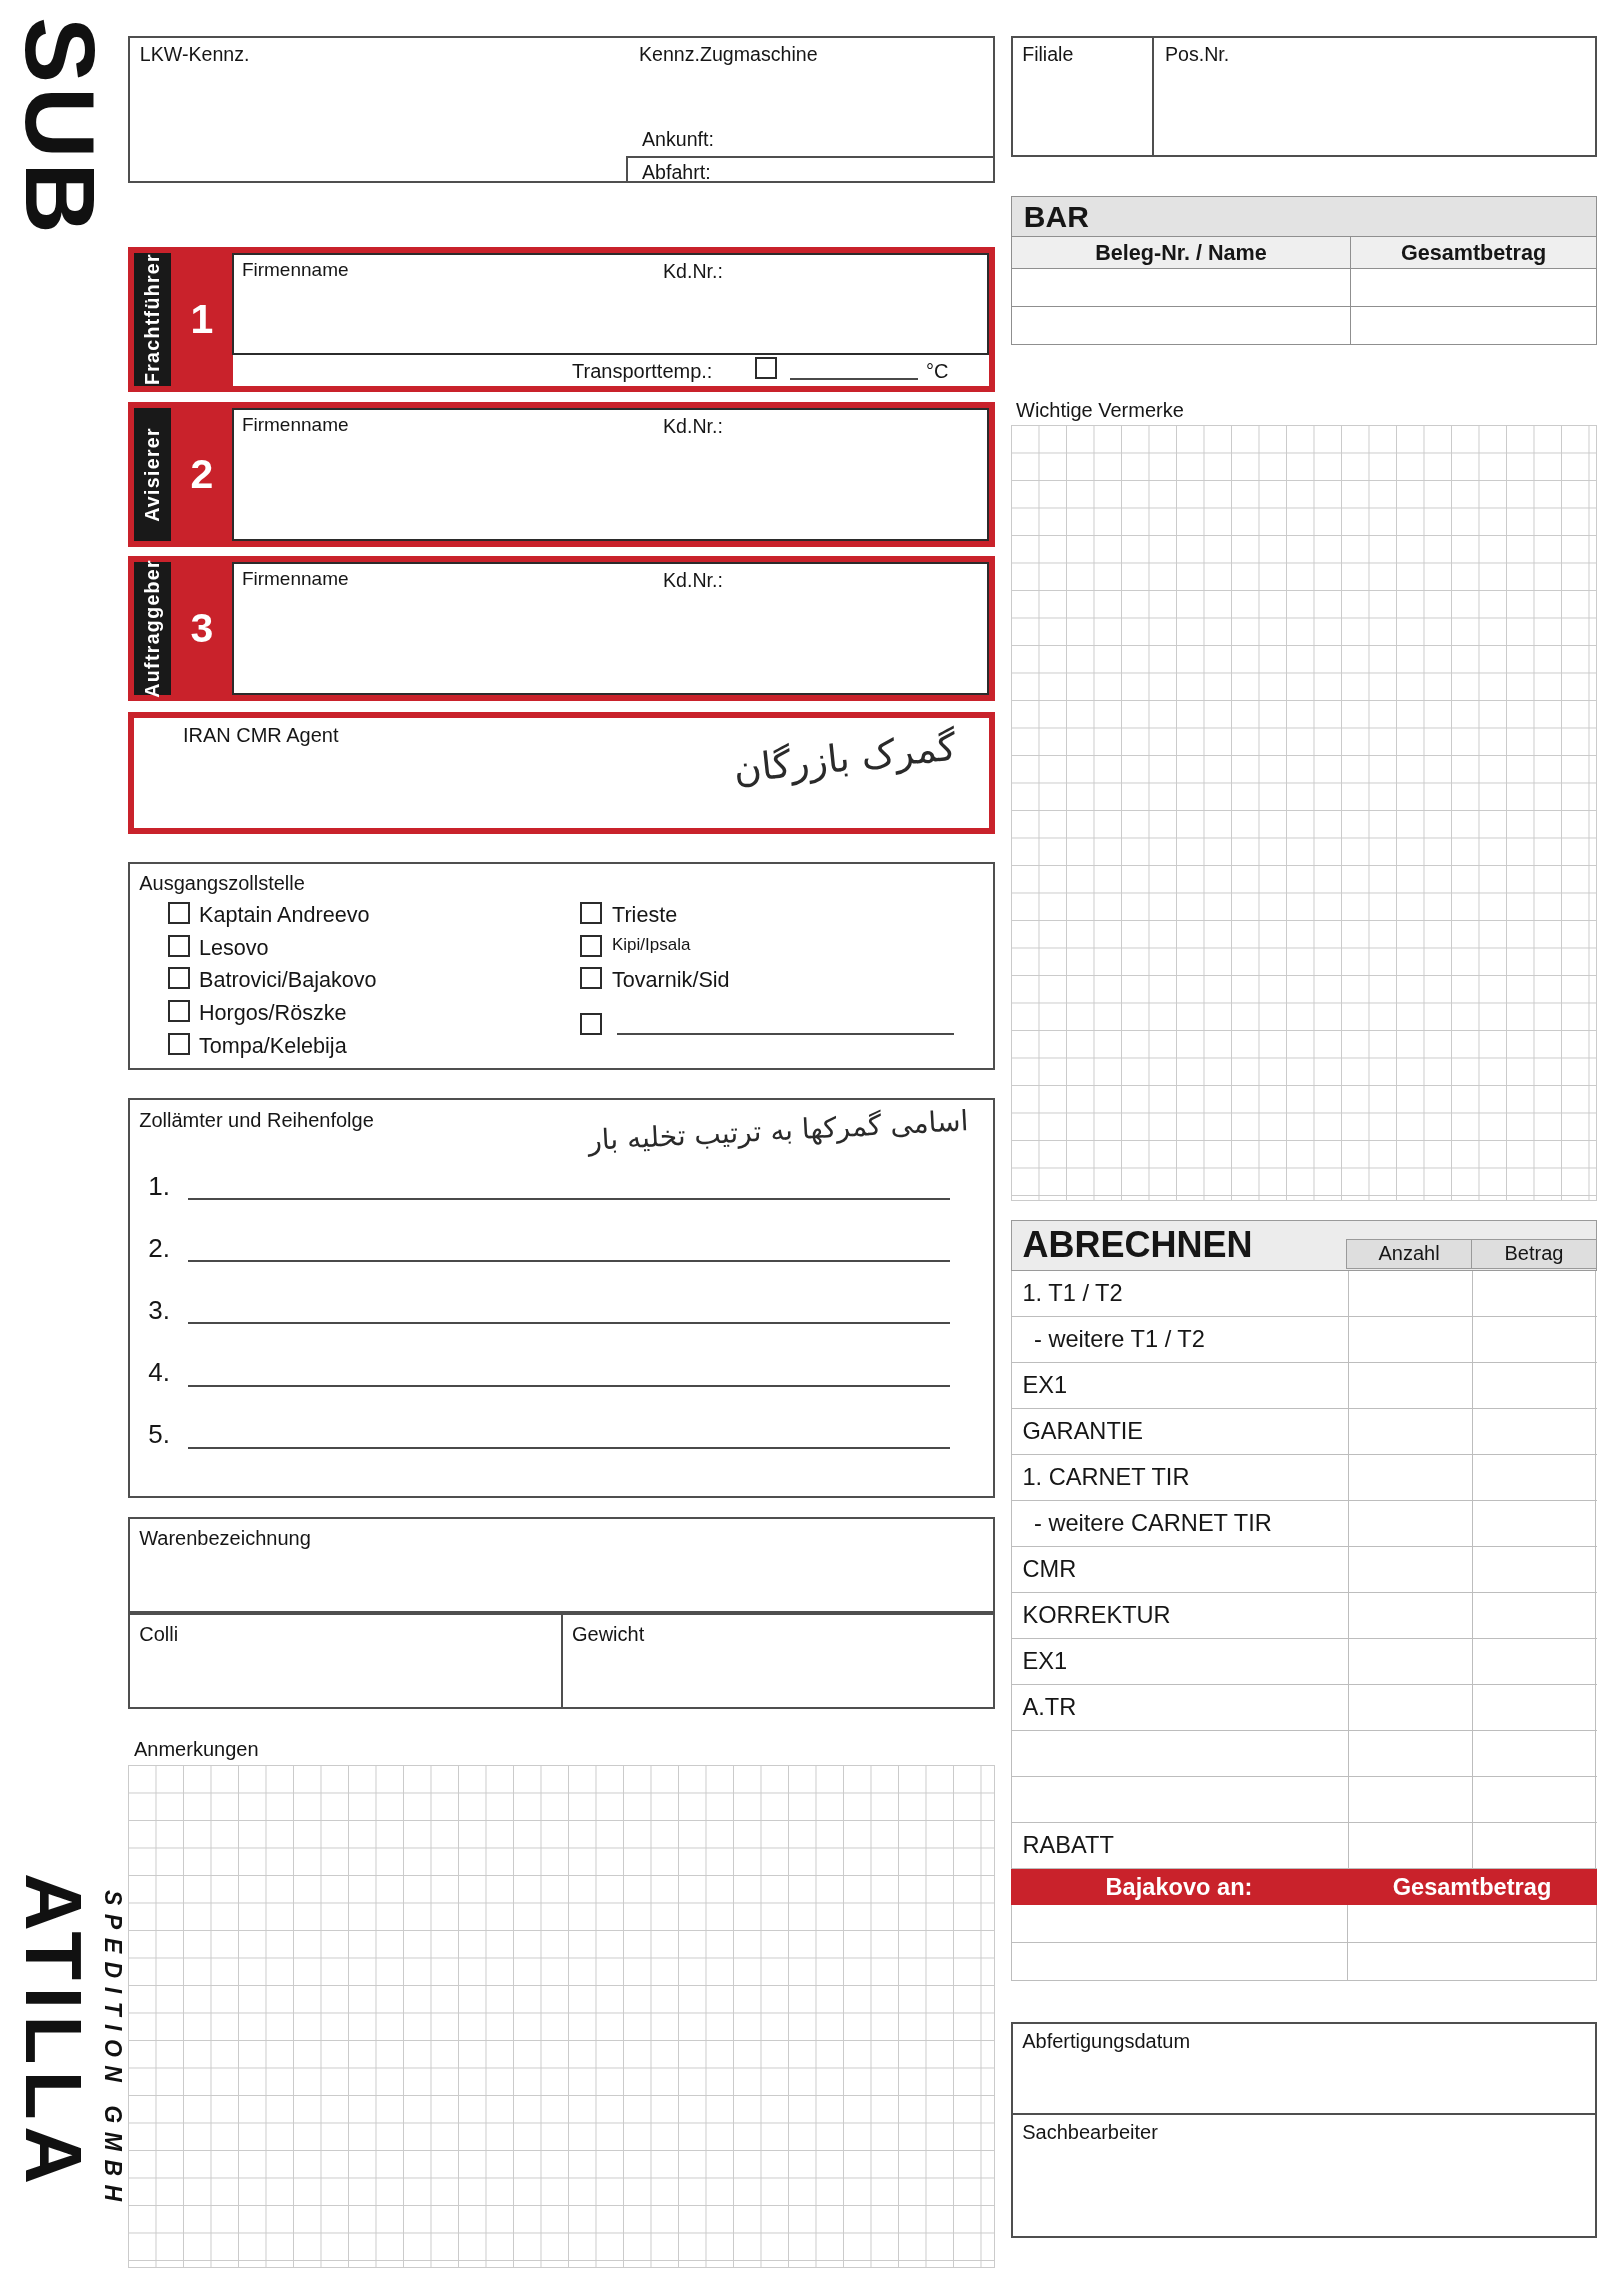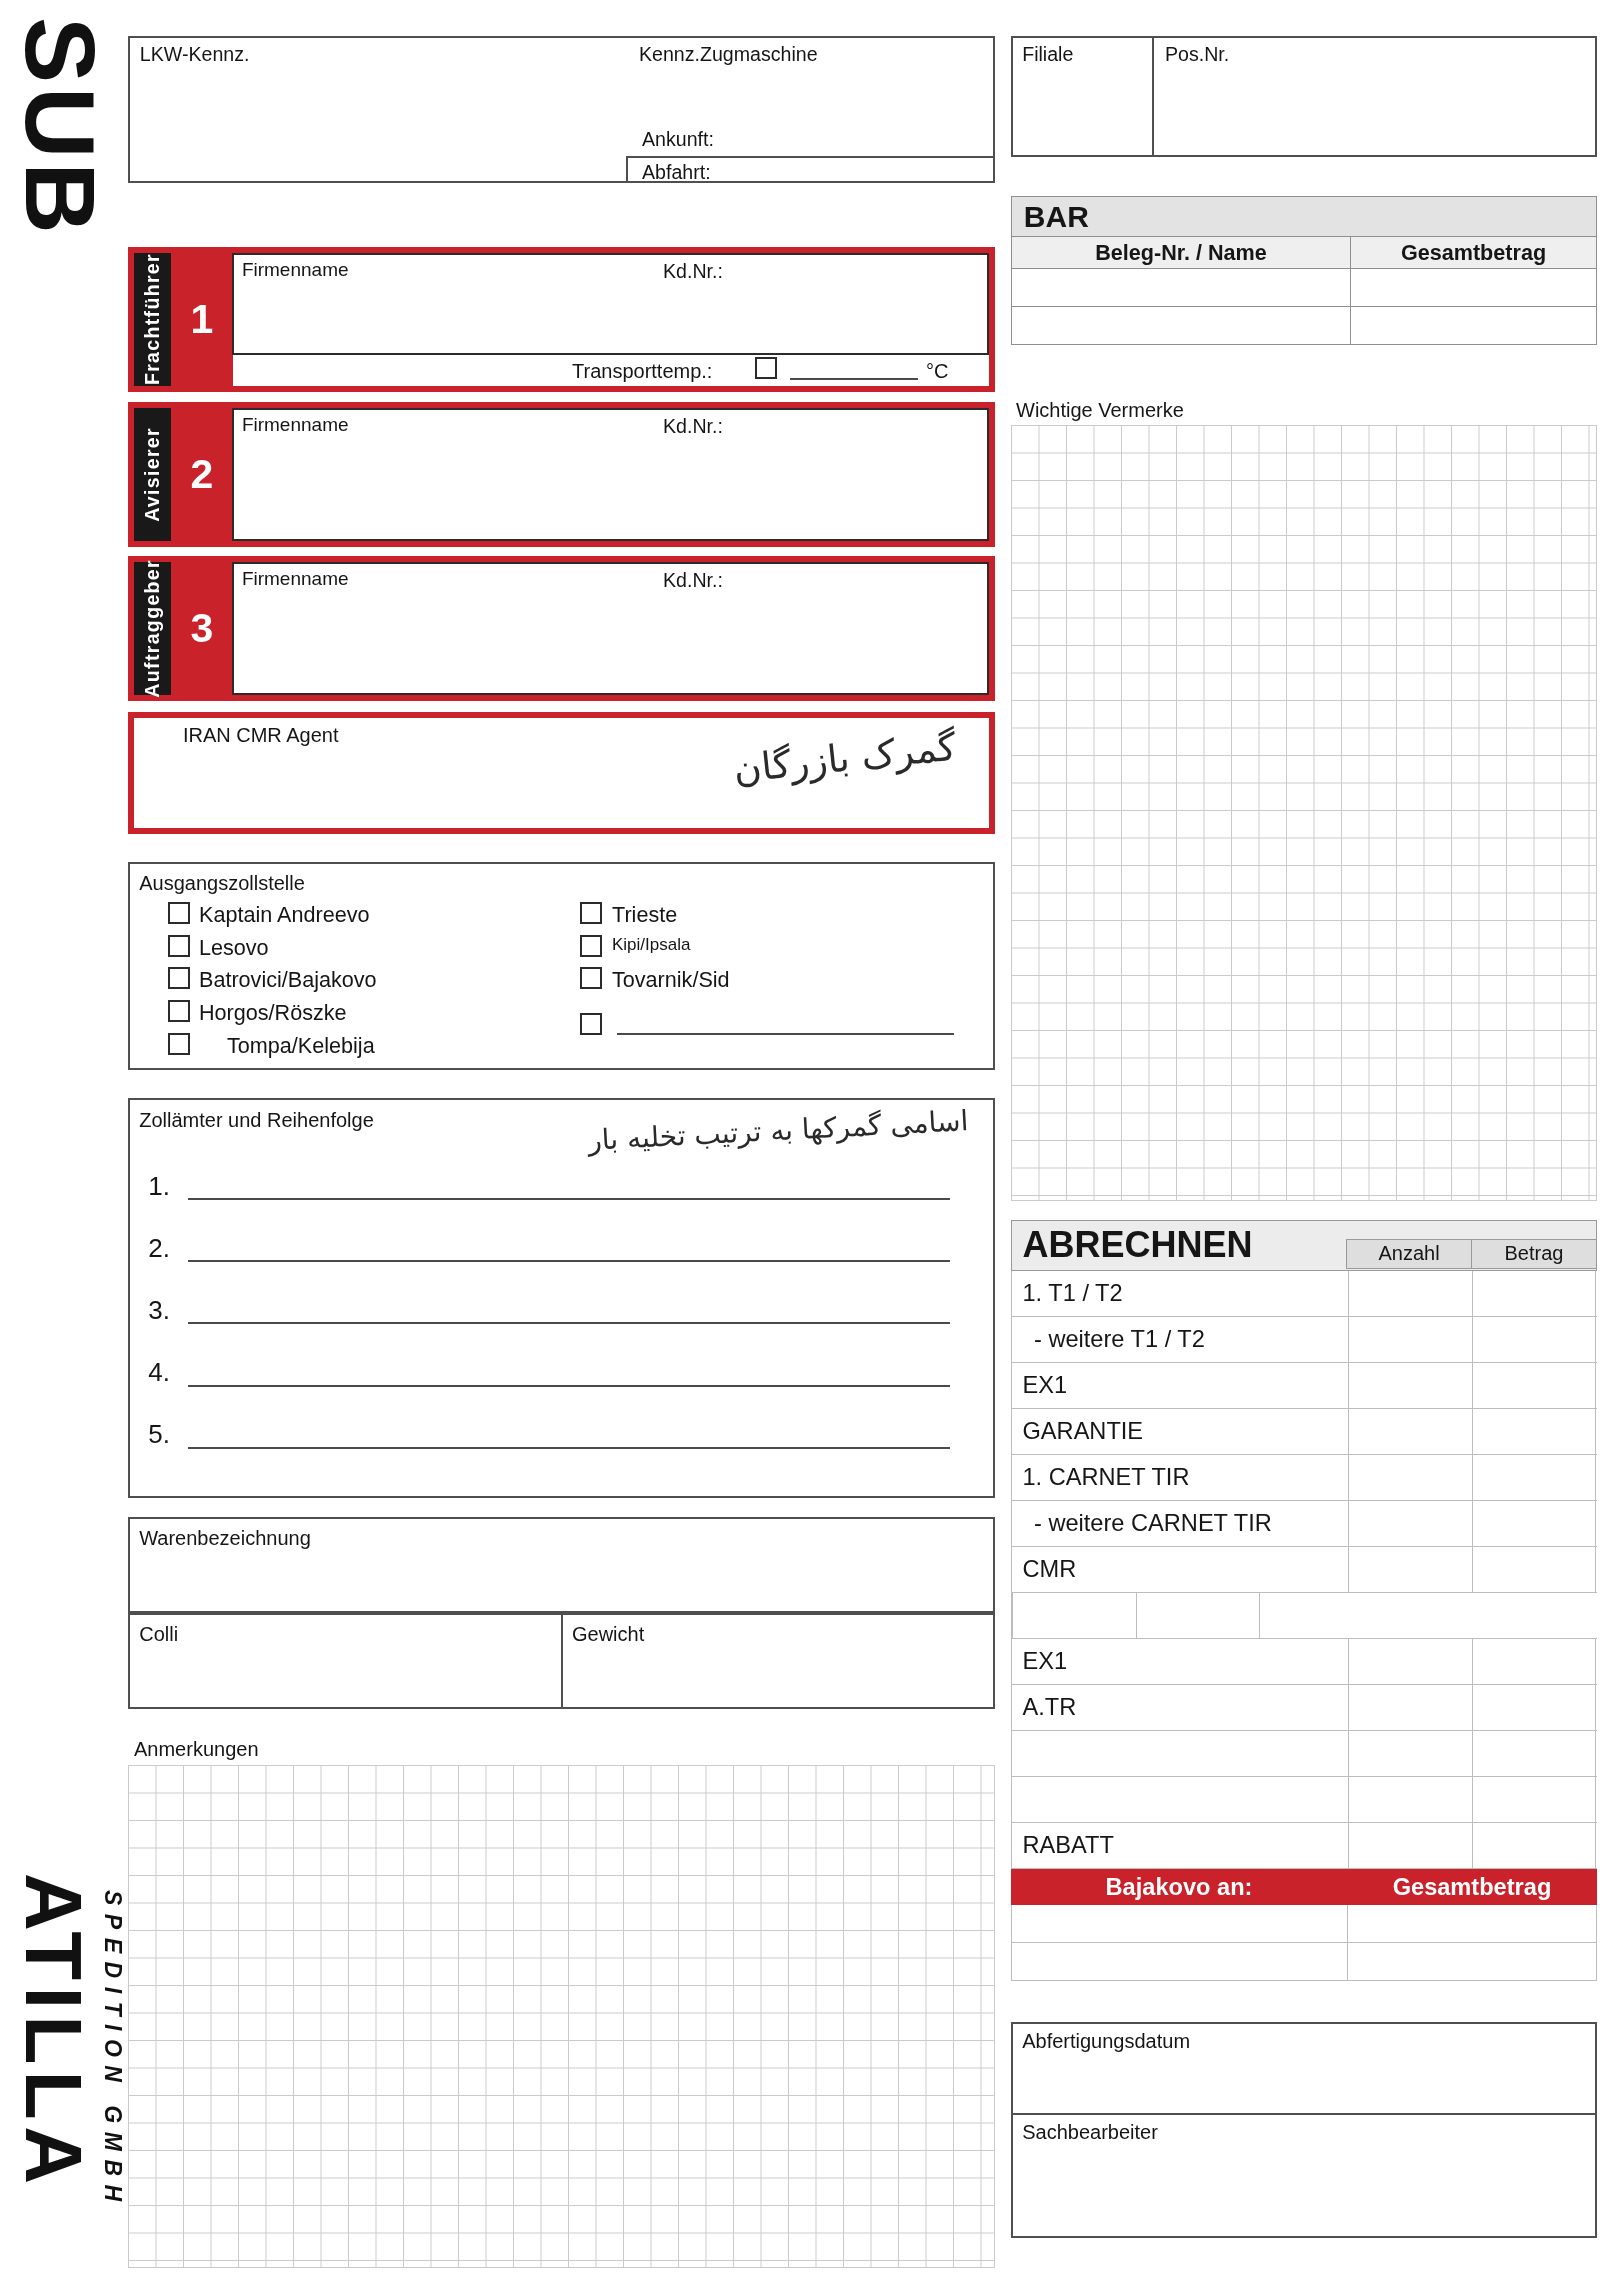--- a/index.html
+++ b/index.html
@@ -158,21 +158,21 @@
 
     <span class="cb abs" style="left:38px;top:38px;"></span>
     <span class="abs" style="left:69px;top:38px;font-size:21.6px;">Kaptain Andreevo</span>
     <span class="cb abs" style="left:38px;top:71px;"></span>
     <span class="abs" style="left:69px;top:71px;font-size:21.6px;">Lesovo</span>
     <span class="cb abs" style="left:38px;top:103px;"></span>
     <span class="abs" style="left:69px;top:103px;font-size:21.6px;">Batrovici/Bajakovo</span>
     <span class="cb abs" style="left:38px;top:136px;"></span>
     <span class="abs" style="left:69px;top:136px;font-size:21.6px;">Horgos/Röszke</span>
     <span class="cb abs" style="left:38px;top:169px;"></span>
-    <span class="abs" style="left:69px;top:169px;font-size:21.6px;margin-left:28px;">Tompa/Kelebija</span>
+    <span class="abs" style="left:69px;top:169px;font-size:21.6px;">Tompa/Kelebija</span>
 
     <span class="cb abs" style="left:450px;top:38px;"></span>
     <span class="abs" style="left:482px;top:38px;font-size:21.6px;">Trieste</span>
     <span class="cb abs" style="left:450px;top:71px;"></span>
     <span class="abs" style="left:482px;top:71px;font-size:17px;">Kipi/Ipsala</span>
     <span class="cb abs" style="left:450px;top:103px;"></span>
     <span class="abs" style="left:482px;top:103px;font-size:21.6px;">Tovarnik/Sid</span>
 
     <span class="cb abs" style="left:450px;top:149px;"></span>
     <div class="abs uline" style="left:487px;top:169px;width:337px;"></div>
@@ -245,20 +245,21 @@
       <span class="ab-label indent">- weitere CARNET TIR</span>
       <span class="ab-cell"></span>
         <span class="ab-cell last"></span>
     </div>
     <div class="ab-row">
       <span class="ab-label">CMR</span>
       <span class="ab-cell"></span>
         <span class="ab-cell last"></span>
     </div>
     <div class="ab-row">
+      <span class="ab-label">KORREKTUR</span>
       <span class="ab-cell"></span>
         <span class="ab-cell last"></span>
     </div>
     <div class="ab-row">
       <span class="ab-label">EX1</span>
       <span class="ab-cell"></span>
         <span class="ab-cell last"></span>
     </div>
     <div class="ab-row">
       <span class="ab-label">A.TR</span>

